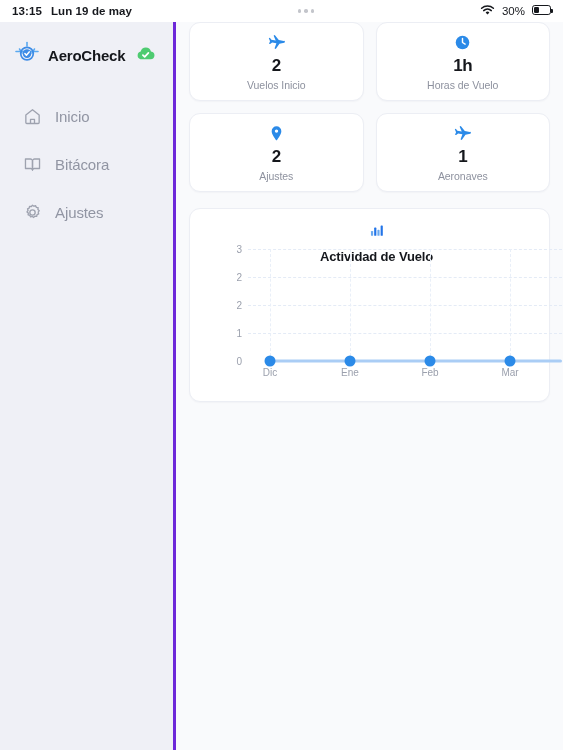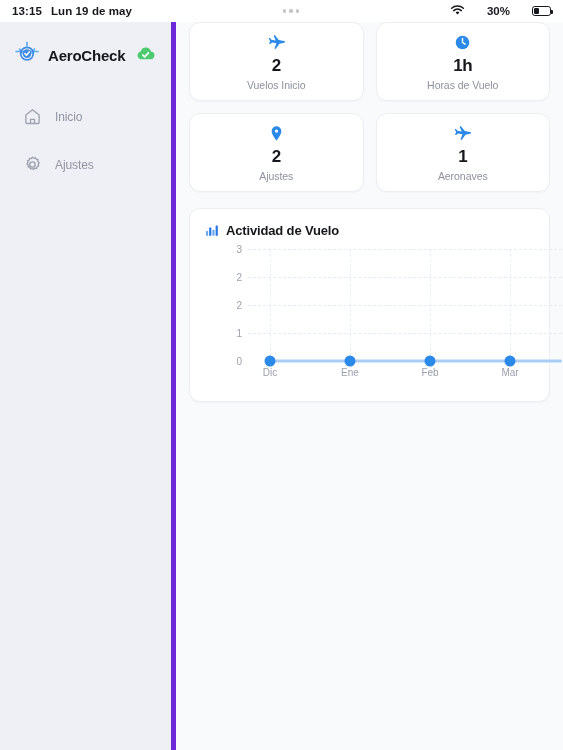--- a/index.html
+++ b/index.html
@@ -14,41 +14,41 @@
 
   
   .statusbar {
     position:absolute; top:0; left:0; width:563px; height:22px;
     background:#ffffff; z-index:20;
     display:flex; align-items:center; padding:0 12px;
   }
   .sb-left { display:flex; align-items:center; gap:9px; font-size:11.5px; color:#16181d; font-weight:600; letter-spacing:.1px;}
   .sb-center { flex:1; display:flex; justify-content:center; align-items:center; gap:3px; }
   .sb-dot { width:3.5px; height:3.5px; border-radius:50%; background:#c3c5cb; }
-  .sb-right { display:flex; align-items:center; gap:22px; font-size:11.5px; color:#16181d; font-weight:700;}
+  .sb-right { display:flex; gap:7px; font-size:11.5px; color:#16181d; font-weight:400;}
   .batt { position:relative; width:19px; height:10.5px; border:1.3px solid #16181d; border-radius:2.8px; }
   .batt::after { content:""; position:absolute; right:-3.2px; top:3px; width:1.8px; height:4px; background:#16181d; border-radius:0 1px 1px 0;}
   .batt-fill { position:absolute; left:1.3px; top:1.3px; bottom:1.3px; width:30%; background:#16181d; border-radius:1.3px; }
 
   
   .sidebar {
     position:absolute; top:22px; left:0; width:176px; height:728px;
-    background:#eff0f6; border-right:5px solid #6d28d9;
+    background:#eff0f6; border-right:3px solid #6d28d9;
   }
   .brand { display:flex; align-items:center; gap:8px; padding:18px 0 0 14px; }
   .brand-name { font-size:15px; font-weight:700; color:#15171c; letter-spacing:-.2px;}
   .cloud-badge { margin-left:2px; }
 
   .nav { margin-top:28px; padding:0 10px; }
   .nav-item {
     display:flex; align-items:center; gap:13px;
     height:37px; padding-left:13px; border-radius:9px;
     margin-bottom:11px; position:relative; cursor:pointer;
   }
-  .nav-item .nav-label { font-size:12px; color:#9195a3; font-weight:400; letter-spacing:-.1px;text-align:center;}
+  .nav-item .nav-label { font-size:15px; color:#9195a3; font-weight:400; letter-spacing:-.1px;text-align:center;}
   .nav-item.active { background:#d5e4fd; }
   .nav-item.active .nav-label { color:#2274e8; font-weight:700; }
   .nav-item.active::before {
     content:""; position:absolute; left:-6px; top:5px; bottom:5px;
     width:3.2px; border-radius:2px; background:#2274e8;
   }
   .nav-ico { width:19px; height:19px; display:flex; align-items:center; justify-content:center; }
 
   
   .main { position:absolute; top:22px; left:176px; width:387px; height:728px; background:#f9fafc; }
@@ -67,21 +67,21 @@
   .card-value { font-size:17px; font-weight:700; color:#15171c; line-height:1.25; letter-spacing:-.3px;}
   .card-label { font-size:10.5px; color:#8d919e; margin-top:2px; letter-spacing:-.05px;}
 
   
   .chart-card {
     margin:16px 13px 0 13px; background:#ffffff;
     border:1px solid #eceef4; border-radius:11px;
     height:194px; position:relative;
     box-shadow:0 1px 1.5px rgba(20,25,50,.03);
   }
-  .chart-head { display:flex; align-items:flex-start; gap:7px; padding:14px 0 0 14px; }
+  .chart-head { display:flex; align-items:center; gap:7px; padding:14px 0 0 14px;flex-direction:column; }
   .chart-title { font-size:13px; font-weight:700; color:#15171c; letter-spacing:-.15px;}
   .plot { position:absolute; left:0; right:-13px; top:40px; height:150px; overflow:visible; }
   .ylabels { position:absolute; left:30px; top:0; width:22px; height:112px; }
   .ylab { position:absolute; right:0; font-size:10px; color:#9ba0ad; transform:translateY(-50%); }
   .gridwrap { position:absolute; left:58px; right:0; top:0; height:112px; }
   .gline { position:absolute; left:0; right:0; height:0; border-top:1px dashed #e4ebf6; }
   .vline { position:absolute; top:0; bottom:0; width:0; border-left:1px dashed #e9eff8; }
   .dataline { position:absolute; left:0; right:0; height:3px; background:#aacdf5; border-radius:2px; transform:translateY(-50%); }
   .dot { position:absolute; width:11px; height:11px; border-radius:50%; background:#2b8ae8; transform:translate(-50%,-50%); }
   .xlabels { position:absolute; left:58px; right:9px; top:118px; height:16px; }
@@ -143,20 +143,29 @@
       <div class="nav-item">
         <span class="nav-ico">
           <svg width="19" height="19" viewBox="0 0 20 20">
             <path d="M3 8.4 L10 2.8 L17 8.4 V16.4 a1 1 0 0 1-1 1 H4 a1 1 0 0 1-1-1 Z" fill="none" stroke="#9ea2af" stroke-width="1.4" stroke-linejoin="round"></path>
             <path d="M7.9 17.4 v-4.3 h4.2 v4.3" fill="none" stroke="#9ea2af" stroke-width="1.4" stroke-linejoin="round"></path>
           </svg>
         </span>
         <span class="nav-label">Inicio</span>
       </div>
 
+      <div class="nav-item">
+        <span class="nav-ico">
+          <svg width="19" height="19" viewBox="0 0 20 20">
+            <path d="M2.6 4.2 h5.2 a2.2 2.2 0 0 1 2.2 2.2 v9.4 a1.8 1.8 0 0 0-1.8-1.6 H2.6 Z" fill="none" stroke="#9ea2af" stroke-width="1.4" stroke-linejoin="round"></path>
+            <path d="M17.4 4.2 h-5.2 a2.2 2.2 0 0 0-2.2 2.2 v9.4 a1.8 1.8 0 0 1 1.8-1.6 h5.6 Z" fill="none" stroke="#9ea2af" stroke-width="1.4" stroke-linejoin="round"></path>
+          </svg>
+        </span>
+        <span class="nav-label">Bitácora</span>
+      </div>
 
 
       <div class="nav-item">
         <span class="nav-ico">
           <svg width="19" height="19" viewBox="0 0 20 20">
             <circle cx="10" cy="10" r="2.8" fill="none" stroke="#9ea2af" stroke-width="1.4"></circle>
             <path d="M10 2.3 l1.5 1.1 1.8-.5 .8 1.7 1.8 .4 -.2 1.9 1.4 1.2 -1.1 1.5 .5 1.8 -1.7 .8 -.4 1.8 -1.9-.2 -1.2 1.4 -1.5-1.1 -1.8 .5 -.8-1.7 -1.8-.4 .2-1.9 -1.4-1.2 1.1-1.5 -.5-1.8 1.7-.8 .4-1.8 1.9 .2 Z" fill="none" stroke="#9ea2af" stroke-width="1.4" stroke-linejoin="round"></path>
           </svg>
         </span>
         <span class="nav-label">Ajustes</span>

